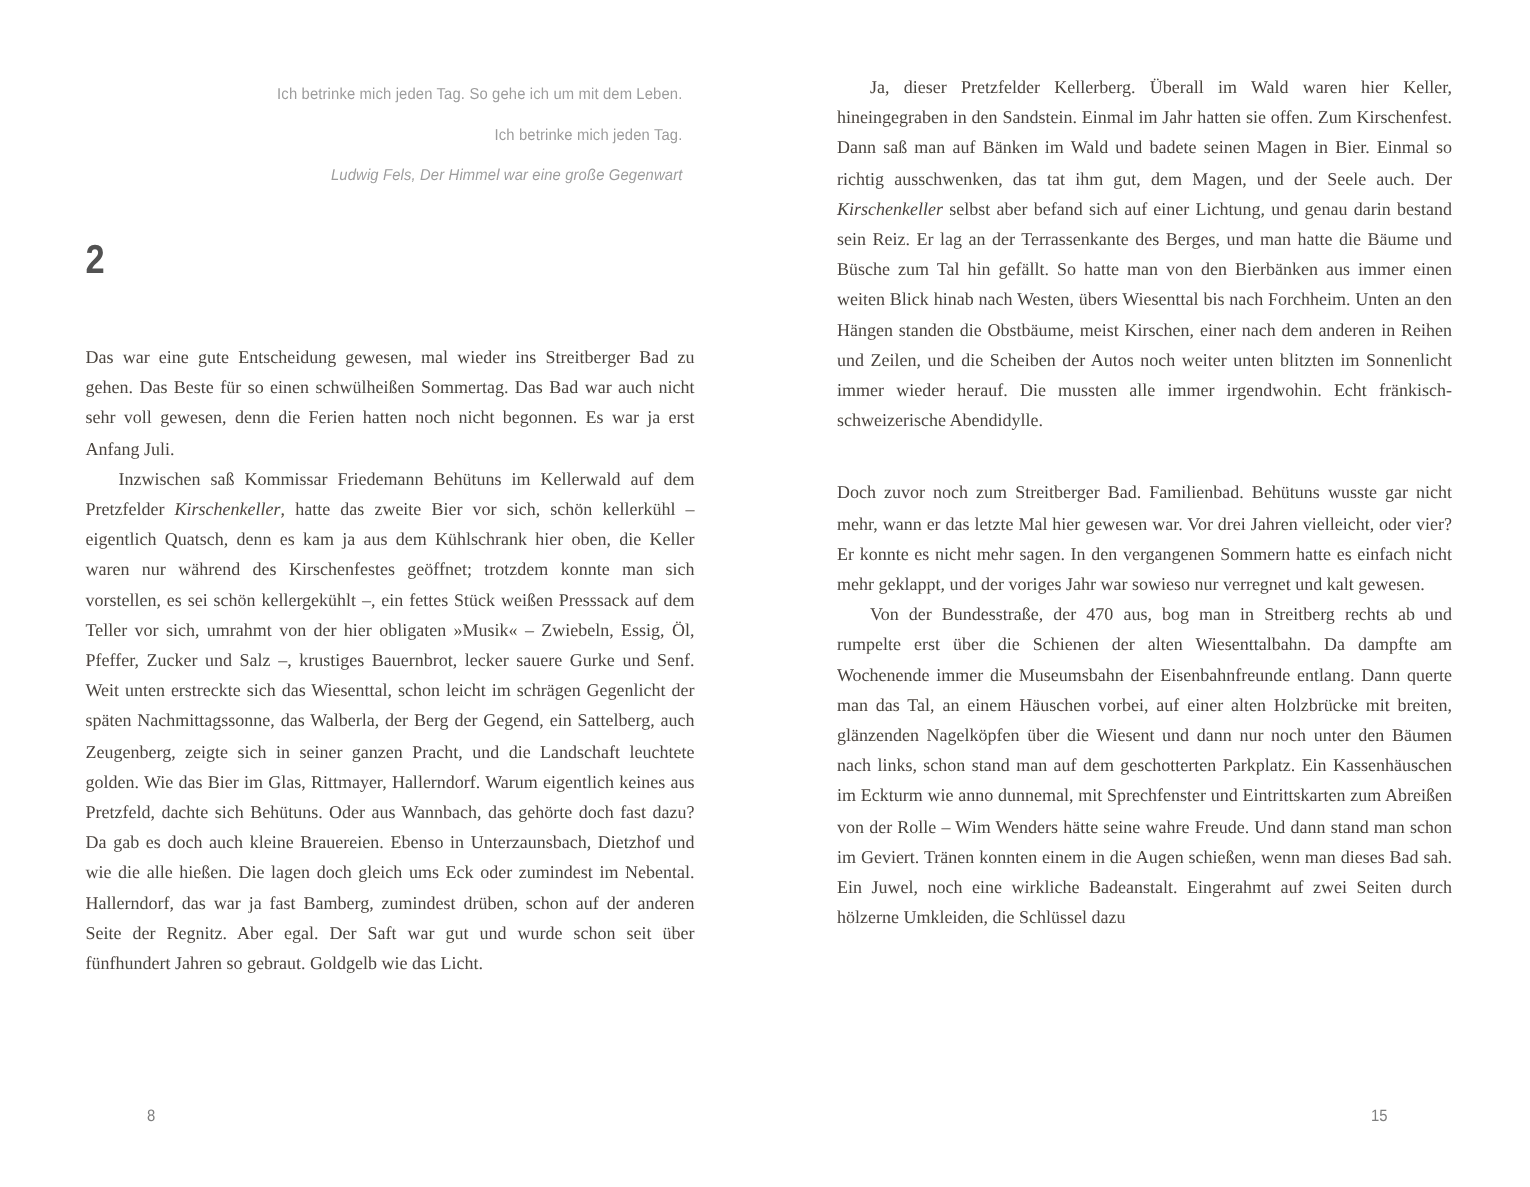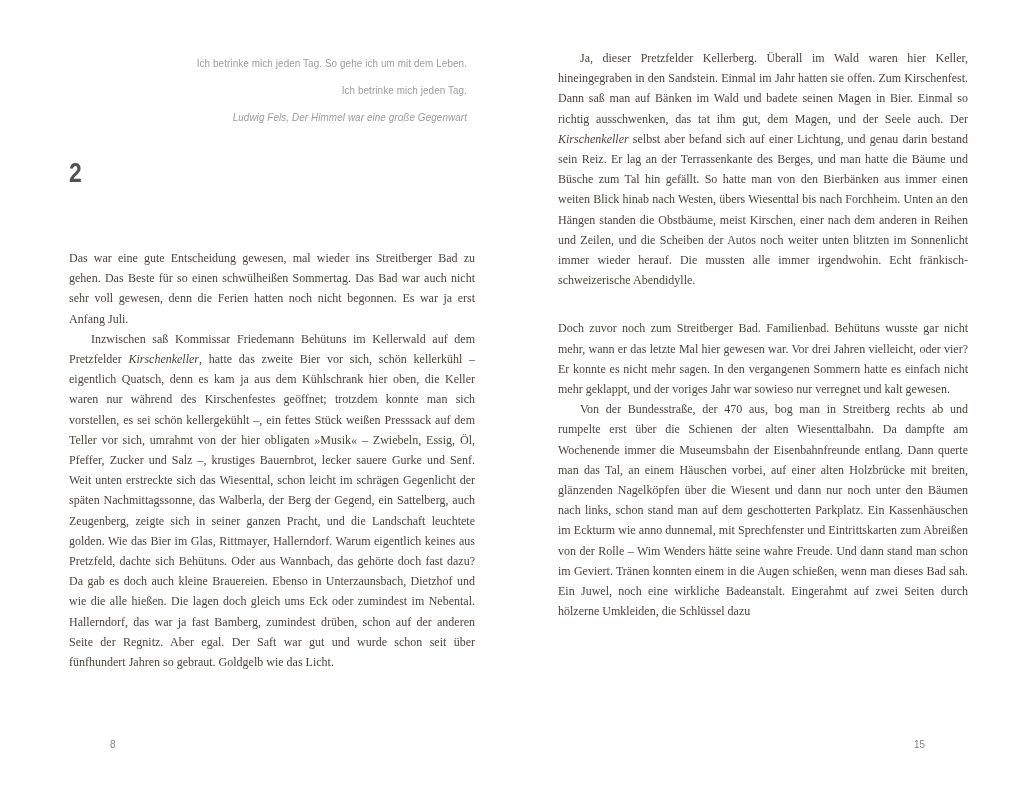--- a/index.html
+++ b/index.html
@@ -14,21 +14,21 @@
     position: relative;
     width: 1020px;
     height: 791px;
     background: #ffffff;
   }
   .page {
     position: absolute;
     top: 0;
     height: 791px;
   }
-  .page-left  { left: 69px;  width: 406px; }
+  .page-left  { left: 57px;  width: 406px; }
   .page-right { left: 558px; width: 410px; }
 
   .epigraph {
     position: absolute;
     top: 50px;
     left: 0;
     right: 8px;
     text-align: right;
     font-family: "Liberation Sans", sans-serif;
     font-size: 10.5px;
@@ -57,21 +57,21 @@
     left: 0;
     right: 0;
     font-family: "Liberation Serif", serif;
     font-size: 12px;
     line-height: 20.2px;
     text-align: justify;
     color: #4a443e;
     hyphens: auto;
     -webkit-hyphens: auto;
   }
-  .page-left  .body-text { top: 228px; margin-top: 20px; }
+  .page-left  .body-text { top: 228px; }
   .page-right .body-text { top: 48px; }
 
   p.para { margin: 0; }
   p.para.indent { text-indent: 22px; }
   p.para.space-before { margin-top: 28px; }
   p.para em { font-style: italic; }
 
   .page-number {
     position: absolute;
     top: 738px;

